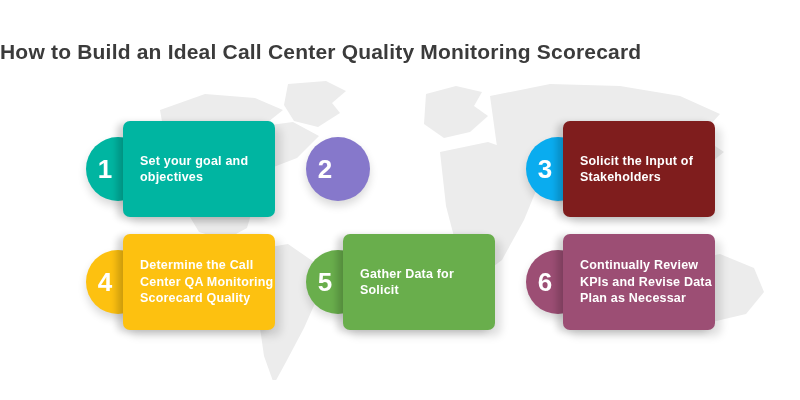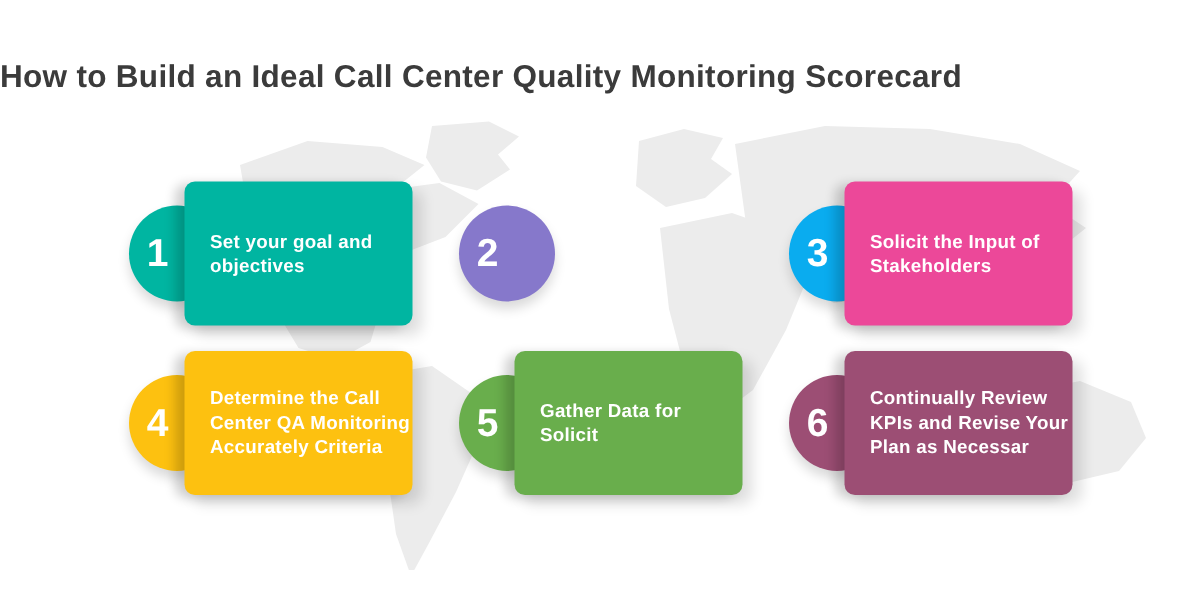--- a/index.html
+++ b/index.html
@@ -68,41 +68,41 @@
   <div class="step-number">1</div>
 </div>
 
 <div class="card col-1 row-0">
   <div class="step-circle" style="background: rgb(134, 120, 203);"></div>
   <div class="step-number">2</div>
 </div>
 
 <div class="card col-2 row-0">
   <div class="step-circle" style="background: rgb(10, 172, 239);"></div>
-  <div class="step-rect" style="background: #ec4899;">
+  <div class="step-rect" style="background: #7f1d1d;">
     <div class="step-text">Solicit the Input of Stakeholders</div>
   </div>
   <div class="step-number">3</div>
 </div>
 
 <div class="card col-0 row-1">
   <div class="step-circle" style="background: rgb(253, 193, 16);"></div>
   <div class="step-rect" style="background: rgb(253, 193, 16);">
-    <div class="step-text">Determine the Call Center QA Monitoring Accurately Criteria</div>
+    <div class="step-text">Determine the Call Center QA Monitoring Scorecard Quality</div>
   </div>
   <div class="step-number">4</div>
 </div>
 
 <div class="card col-1 row-1">
   <div class="step-circle" style="background: rgb(105, 174, 76);"></div>
   <div class="step-rect" style="background: rgb(105, 174, 76);">
     <div class="step-text">Gather Data for Solicit</div>
   </div>
   <div class="step-number">5</div>
 </div>
 
 <div class="card col-2 row-1">
   <div class="step-circle" style="background: rgb(156, 78, 116);"></div>
   <div class="step-rect" style="background: rgb(156, 78, 116);">
-    <div class="step-text">Continually Review KPIs and Revise Your Plan as Necessar</div>
+    <div class="step-text">Continually Review KPIs and Revise Data Plan as Necessar</div>
   </div>
   <div class="step-number">6</div>
 </div>
 
 </body></html>

